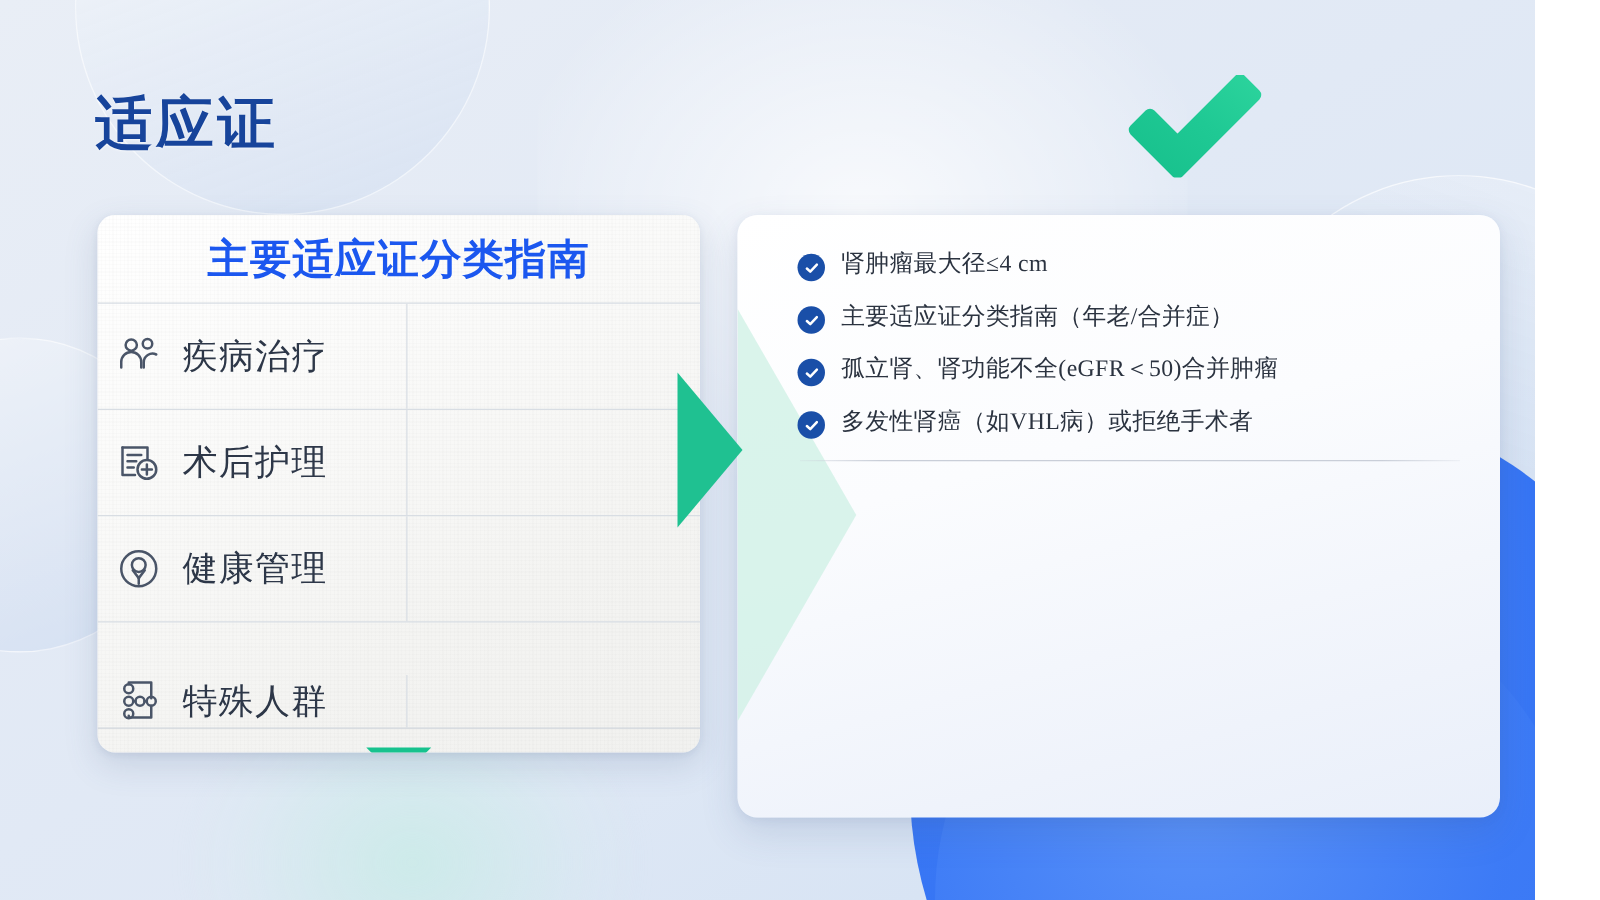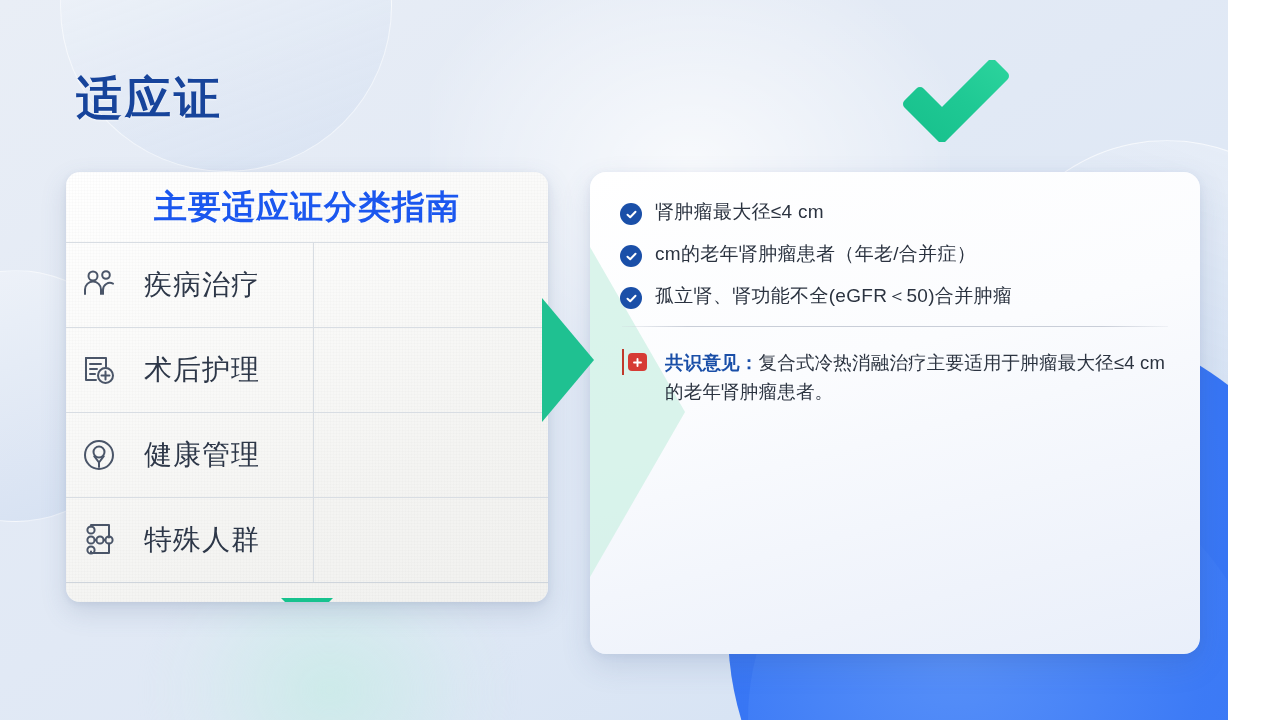--- a/index.html
+++ b/index.html
@@ -99,21 +99,21 @@
     position: absolute;
     left: 900px;
     top: 60px;
     width: 112px;
     height: 82px;
   }
 
   
   .left-card {
     position: absolute;
-    left: 66px;
+    left: 78px;
     top: 172px;
     width: 482px;
     height: 430px;
     background: linear-gradient(155deg, #ffffff 0%, #fbfbfa 30%, #f4f4f2 70%, #f1f1ef 100%);
     border-radius: 14px;
     box-shadow: 0 10px 26px rgba(80,100,140,.18), 0 2px 6px rgba(80,100,140,.10);
     overflow: hidden;
   }
   .left-card::after {
     content: "";
@@ -141,26 +141,26 @@
   .lc-table {
     position: relative;
     z-index: 1;
     border-top: 1px solid #d8dde3;
   }
   .lc-row {
     display: flex;
     height: 84px;
     border-bottom: 1px solid #d8dde3;
   }
-  .lc-row:last-child { border-bottom: 1px solid #cfd5dc; }
+  .lc-row:last-child { border-bottom: 1px solid #cfd5dc; align-items: flex-end; }
   .lc-cell-label {
     width: 248px;
     display: flex;
     align-items: center;
-    gap: 24px;
+    gap: 14px;
     padding-left: 12px;
     border-right: 1px solid #d8dde3;
     box-sizing: border-box;
   }
   .lc-icon {
     width: 42px;
     height: 42px;
     flex: 0 0 42px;
     display: flex;
     align-items: center;
@@ -216,21 +216,22 @@
     left: 0; top: 0;
     width: 0; height: 0;
     border-left: 95px solid rgba(205,240,228,.75);
     border-top: 165px solid transparent;
     border-bottom: 165px solid transparent;
     top: 75px;
   }
   .rc-inner {
     position: relative;
     z-index: 2;
-    padding: 28px 30px 0 30px;
+    padding: 28px 30px 0 48px;
+    font-family: Liberation Serif, serif;
   }
   .bullet-list {
     list-style: none;
     margin: 0;
     padding: 0;
   }
   .bullet-item {
     display: flex;
     align-items: flex-start;
     gap: 13px;
@@ -419,42 +420,39 @@
               </svg>
           </span>
           <span class="bullet-text">肾肿瘤最大径≤4 cm</span>
         </li>
         <li class="bullet-item">
           <span class="bullet-check">
             <svg width="13" height="13" viewBox="0 0 13 13" fill="none" stroke="#ffffff" stroke-width="2" stroke-linecap="round" stroke-linejoin="round">
                 <path d="M2.5 6.8 L5.2 9.3 L10.5 3.7"></path>
               </svg>
           </span>
-          <span class="bullet-text">cm的老年肾肿瘤患者（年老/合并症）</span>
+          <span class="bullet-text">主要适应证分类指南（年老/合并症）</span>
         </li>
         <li class="bullet-item">
           <span class="bullet-check">
             <svg width="13" height="13" viewBox="0 0 13 13" fill="none" stroke="#ffffff" stroke-width="2" stroke-linecap="round" stroke-linejoin="round">
                 <path d="M2.5 6.8 L5.2 9.3 L10.5 3.7"></path>
               </svg>
           </span>
           <span class="bullet-text">孤立肾、肾功能不全(eGFR＜50)合并肿瘤</span>
         </li>
+        <li class="bullet-item">
+          <span class="bullet-check">
+            <svg width="13" height="13" viewBox="0 0 13 13" fill="none" stroke="#ffffff" stroke-width="2" stroke-linecap="round" stroke-linejoin="round">
+                <path d="M2.5 6.8 L5.2 9.3 L10.5 3.7"></path>
+              </svg>
+          </span>
+          <span class="bullet-text">多发性肾癌（如VHL病）或拒绝手术者</span>
+        </li>
       </ul>
 
       <div class="rc-divider"></div>
 
-      <div class="rc-note">
-        <span class="note-icon-wrap">
-          <span class="note-bar"></span>
-          <span class="note-cross">
-            <svg width="11" height="11" viewBox="0 0 11 11" stroke="#ffffff" stroke-width="1.9" stroke-linecap="round">
-                <path d="M5.5 2v7M2 5.5h7"></path>
-              </svg>
-          </span>
-        </span>
-        <span class="note-body"><span class="note-label">共识意见：</span><span>复合式冷热消融治疗主要适用于肿瘤最大径≤4 cm的老年肾肿瘤患者。</span></span>
-      </div>
 
     </div>
   </div>
 
 </div>
 
 </body></html>

